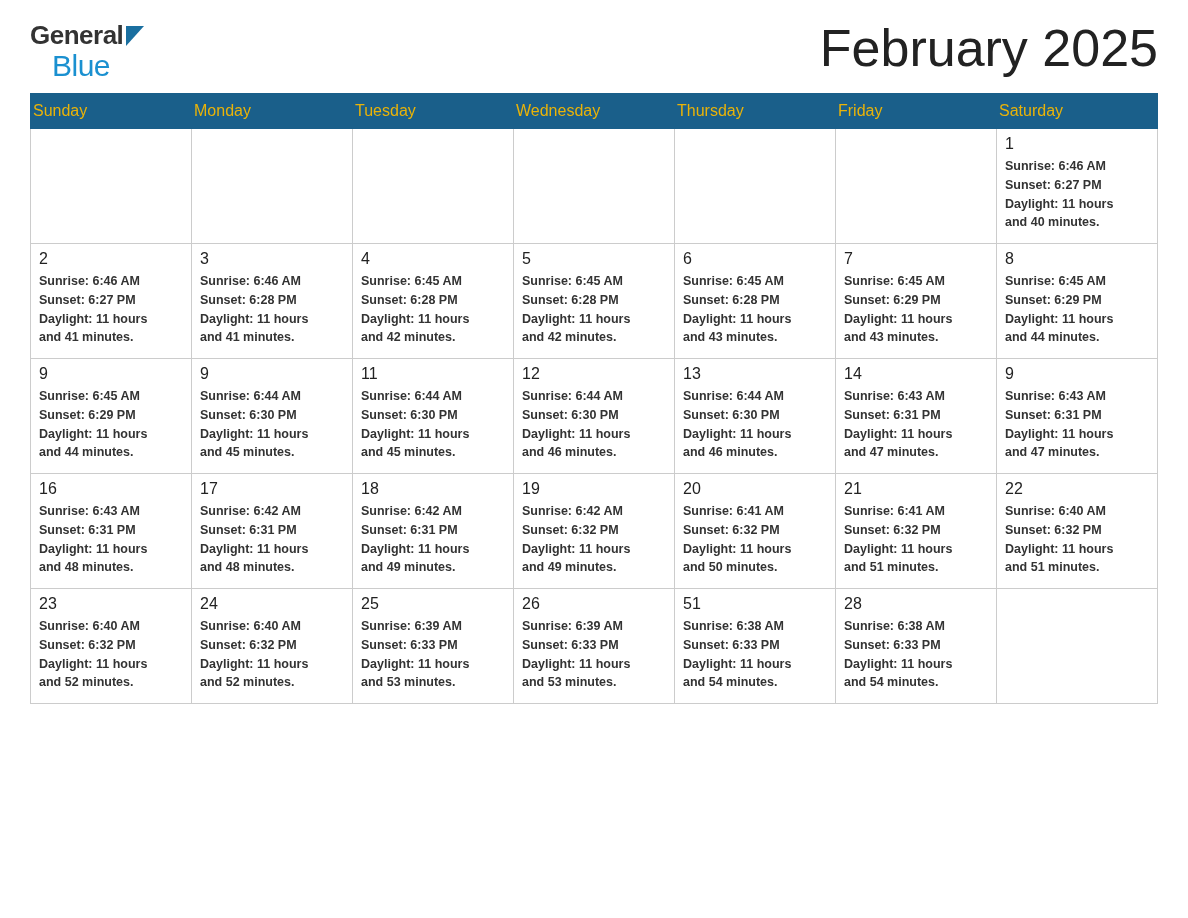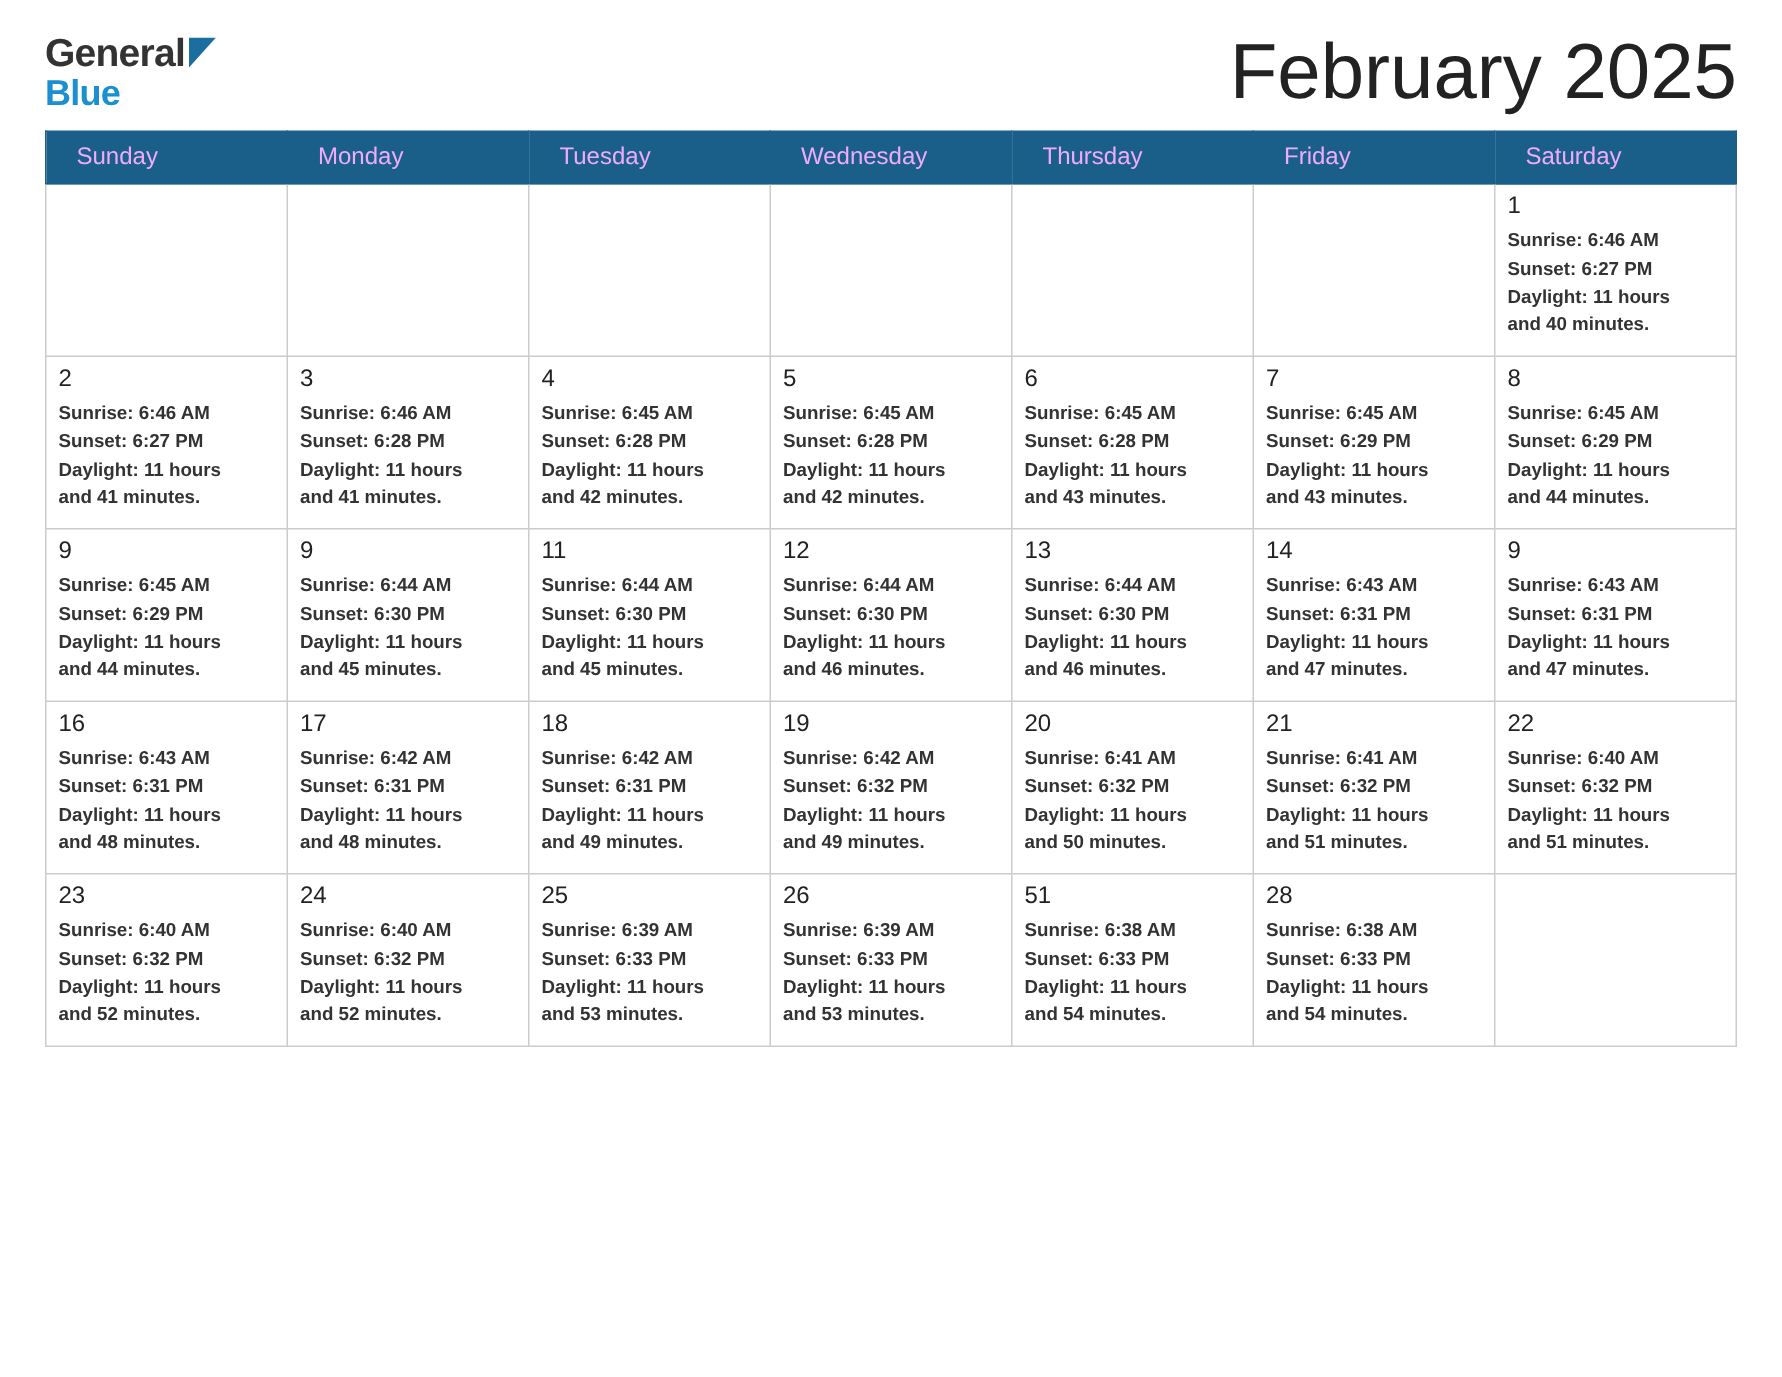--- a/index.html
+++ b/index.html
@@ -30,23 +30,23 @@
       color: #555;
       margin-top: 2px;
     }
     .calendar {
       width: 100%;
       border-collapse: collapse;
       margin-top: 10px;
     }
     .calendar th {
       background-color: #1a5f8a;
-      color: #f0abfc;
+      color: #eab308;
       text-align: left;
-      padding: 8px 20px;
+      padding: 8px 2px;
       font-size: 16px;
       font-weight: normal;
       border: 1px solid #1a5f8a;
     }
     .calendar td {
       vertical-align: top;
       border: 1px solid #ccc;
       padding: 6px 8px;
       width: calc(100% / 7);
       min-height: 110px;
@@ -86,24 +86,25 @@
       align-items: center;
       margin-top: -6px;
     }
     .general-text {
       font-size: 26px;
       font-weight: bold;
       color: #333;
       letter-spacing: -0.5px;
     }
     .blue-text {
-      font-size: 24px;
-      font-weight: bold;
+      font-size: 30px;
+      font-weight: normal;
       color: #1a90d0;
       letter-spacing: -0.5px;
+      margin-left: 22px;
     }
   </style>
 </head>
 <body>
 
 <div class="header">
   <div class="logo-container">
     <div class="logo-row1">
       <span class="general-text">General</span>
       <span style="display:inline-block;margin-left:3px;margin-top:4px;">

